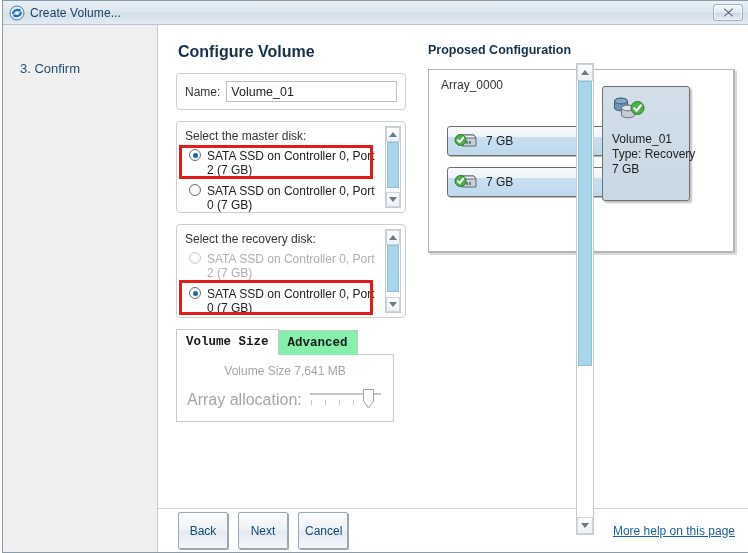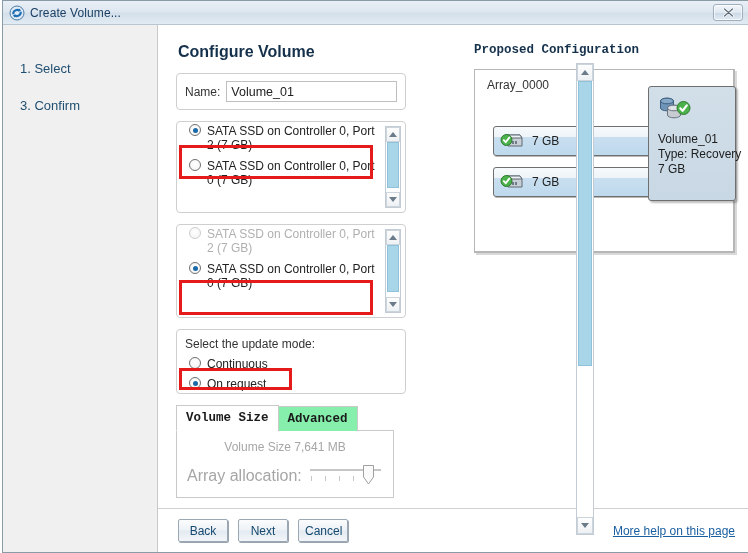--- a/index.html
+++ b/index.html
@@ -100,21 +100,20 @@
     display: flex;
     flex-direction: column;
     min-width: 0;
     background: #ffffff;
   }
   #panels {
     flex: 1;
     display: flex;
     min-height: 0;
     position: relative;
-    gap: 46px;
   }
 
   
   #configpane {
     width: 248px;
     flex: none;
     padding: 12px 0 0 18px;
     box-sizing: border-box;
     position: relative;
     overflow: hidden;
@@ -292,21 +291,20 @@
     flex: 1;
     padding: 12px 14px 0 22px;
     box-sizing: border-box;
     min-width: 0;
   }
   #proposed-title {
     font-size: 12.5px;
     font-weight: bold;
     color: #14304a;
     margin: 6px 0 12px 0;
-    font-family: Liberation Mono, monospace;
   }
   #array-box {
     position: relative;
     height: 184px;
     box-sizing: border-box;
     border: 1px solid #b6b6b6;
     border-right-width: 2px;
     border-bottom-width: 2px;
     background: #ffffff;
     box-shadow: 2px 2px 0 0 #d9d9d9;
@@ -351,21 +349,21 @@
     height: 44px;
     flex: none;
     border-top: 1px solid #d0d0d0;
     background: #ffffff;
     display: flex;
     align-items: center;
     padding: 0 14px 0 20px;
     box-sizing: border-box;
   }
   .btn {
-    width: 50px; height: 23px;
+    width: 50px; height: 37px;
     margin-right: 10px;
     box-sizing: border-box;
     border: 1px solid #9ba7b2;
     border-radius: 2px;
     background: linear-gradient(to bottom,#fbfcfd 0%,#eef2f6 48%,#e3eaf1 52%,#f3f6f9 100%);
     color: #14486e;
     font-family: "Liberation Sans", sans-serif;
     font-size: 12px;
     box-shadow: 1px 1px 0 0 #9aa5b0;
     cursor: default;
@@ -398,37 +396,37 @@
       <svg width="13" height="11" viewBox="0 0 13 11">
         <path d="M2.5 2 L10.5 9 M10.5 2 L2.5 9" stroke="#ffffff" stroke-width="2.6" stroke-linecap="round"></path>
         <path d="M2.5 2 L10.5 9 M10.5 2 L2.5 9" stroke="#5d6b79" stroke-width="1.2" stroke-linecap="round"></path>
       </svg>
     </span>
   </div>
 
   <div id="content">
 
     <div id="sidebar">
-      <div class="step">1. Select</div>
       <div class="step">3. Confirm</div>
     </div>
 
     <div id="mainarea">
       <div id="panels">
 
         <div id="configpane">
 
           <div id="page-title">Configure Volume</div>
 
           <div class="group" id="name-group">
             <span id="name-label">Name:</span>
             <input id="name-input" type="text" value="Volume_01" style="">
           </div>
 
           <div class="group" id="master-group" style="height:92px;padding-bottom:4px;">
+            <div class="group-label">Select the master disk:</div>
             <div class="radio-row">
               <span class="radio checked"></span>
               <span class="rtext">SATA SSD on Controller 0, Port 2 (7 GB)</span>
             </div>
             <div class="radio-row" style="margin-top:4px;">
               <span class="radio"></span>
               <span class="rtext">SATA SSD on Controller 0, Port 0 (7 GB)</span>
             </div>
             <div class="mini-scroll">
               <div class="sb-btn">
@@ -438,20 +436,21 @@
                 <div class="sb-thumb" style="top:0;height:46px;"></div>
               </div>
               <div class="sb-btn">
                   <span class="arrow-down"></span>
                 </div>
             </div>
             <div class="redbox" style="left:2px; top:23px; right:32px; height:34px;"></div>
           </div>
 
           <div class="group" id="recovery-group" style="height:94px;padding-bottom:4px;">
+            <div class="group-label">Select the recovery disk:</div>
             <div class="radio-row disabled">
               <span class="radio dim"></span>
               <span class="rtext">SATA SSD on Controller 0, Port 2 (7 GB)</span>
             </div>
             <div class="radio-row" style="margin-top:4px;">
               <span class="radio checked"></span>
               <span class="rtext">SATA SSD on Controller 0, Port 0 (7 GB)</span>
             </div>
             <div class="mini-scroll">
               <div class="sb-btn">
@@ -460,32 +459,20 @@
               <div class="sb-track">
                 <div class="sb-thumb" style="top:0;height:47px;"></div>
               </div>
               <div class="sb-btn">
                   <span class="arrow-down"></span>
                 </div>
             </div>
             <div class="redbox" style="left:2px; top:55px; right:32px; height:35px;"></div>
           </div>
 
-          <div class="group" id="update-group" style="height:65px;">
-            <div class="group-label">Select the update mode:</div>
-            <div class="radio-row">
-              <span class="radio"></span>
-              <span class="rtext">Continuous</span>
-            </div>
-            <div class="radio-row" style="margin-top:3px;">
-              <span class="radio checked"></span>
-              <span class="rtext">On request</span>
-            </div>
-            <div class="redbox" style="left:2px; top:38px; width:113px; height:22px;"></div>
-          </div>
 
           <div id="tabs-wrap">
             <div id="tabstrip">
               <div class="tab active">Volume Size</div>
               <div class="tab">Advanced</div>
             </div>
             <div id="tabpanel" style="width:218px;">
               <div id="volsize-text">Volume Size 7,641 MB</div>
               <div id="alloc-row">
                 <span id="alloc-label">Array allocation:</span>

